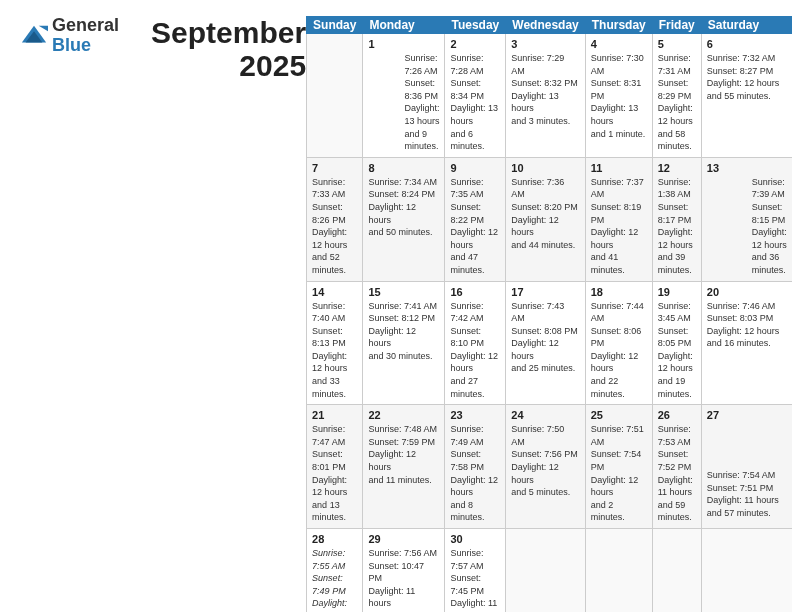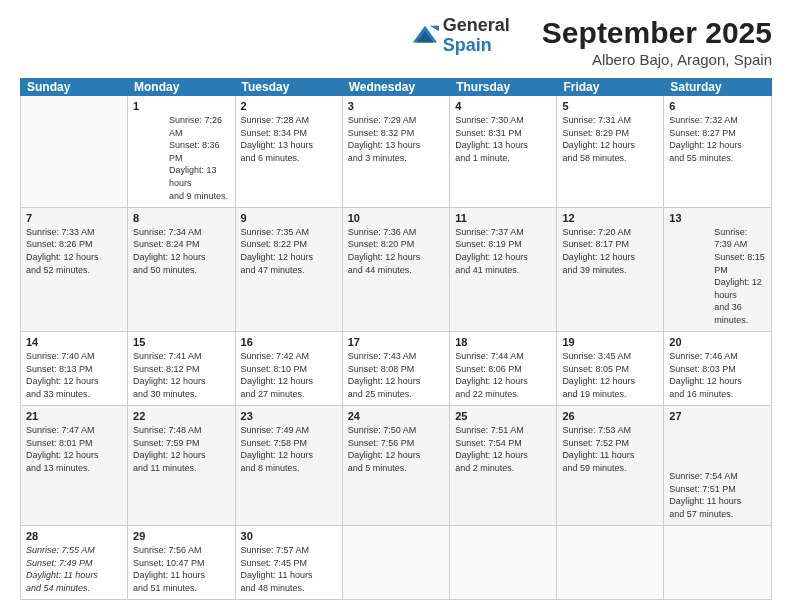--- a/index.html
+++ b/index.html
@@ -7,23 +7,22 @@
       font-family: Arial, sans-serif;
       background: #fff;
       width: 792px;
       height: 612px;
       overflow: hidden;
     }
     .page {
       width: 792px;
       height: 612px;
       display: flex;
-      flex-direction: column;
+      flex-direction: row;
       padding: 16px 20px 12px 20px;
-      align-items: flex-end;
     }
     .header {
       display: flex;
       justify-content: space-between;
       align-items: flex-start;
       margin-bottom: 10px;
     }
     .logo {
       display: flex;
       align-items: center;
@@ -103,26 +102,25 @@
 <div class="page">
   <div class="header">
     <div class="logo">
       <svg class="logo-icon" viewBox="0 0 30 30">
         <polygon points="15,4 28,22 2,22" fill="#2a7ab5"></polygon>
         <polygon points="15,10 24,22 6,22" fill="#1a5a8a"></polygon>
         <polygon points="20,4 30,10 30,4" fill="#2a7ab5"></polygon>
       </svg>
       <div class="logo-text">
         <span class="logo-general">General</span><br>
-        <span class="logo-blue">Spain</span>
+        <span class="logo-blue">Blue</span>
       </div>
     </div>
     <div class="title-block">
       <div class="month-title">September 2025</div>
-      <div class="location-title">Albero Bajo, Aragon, Spain</div>
     </div>
   </div>
 
   <table class="calendar">
     <thead>
       <tr>
       <th>Sunday</th>
           <th>Monday</th>
           <th>Tuesday</th>
           <th>Wednesday</th>
@@ -208,21 +206,21 @@
           </td>
           <td>
             <span class="day-number">11</span>
             <div class="day-info" style="white-space: pre-line;">Sunrise: 7:37 AM
 Sunset: 8:19 PM
 Daylight: 12 hours
 and 41 minutes.</div>
           </td>
           <td>
             <span class="day-number">12</span>
-            <div class="day-info" style="white-space: pre-line;">Sunrise: 7:20 AM
+            <div class="day-info" style="white-space: pre-line;">Sunrise: 1:38 AM
 Sunset: 8:17 PM
 Daylight: 12 hours
 and 39 minutes.</div>
           </td>
           <td>
             <span class="day-number">13</span>
             <div class="day-info" style="white-space: pre-line; margin-left: 45px;">Sunrise: 7:39 AM
 Sunset: 8:15 PM
 Daylight: 12 hours
 and 36 minutes.</div>

